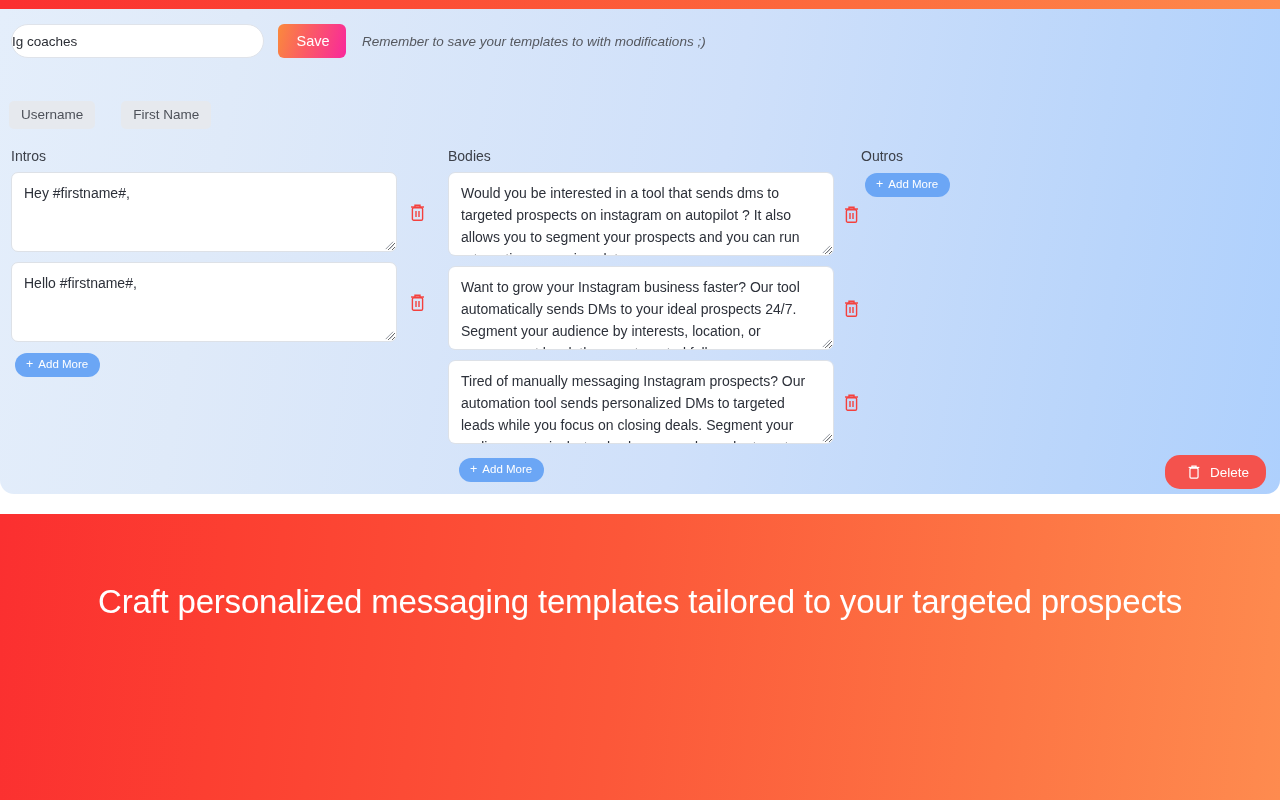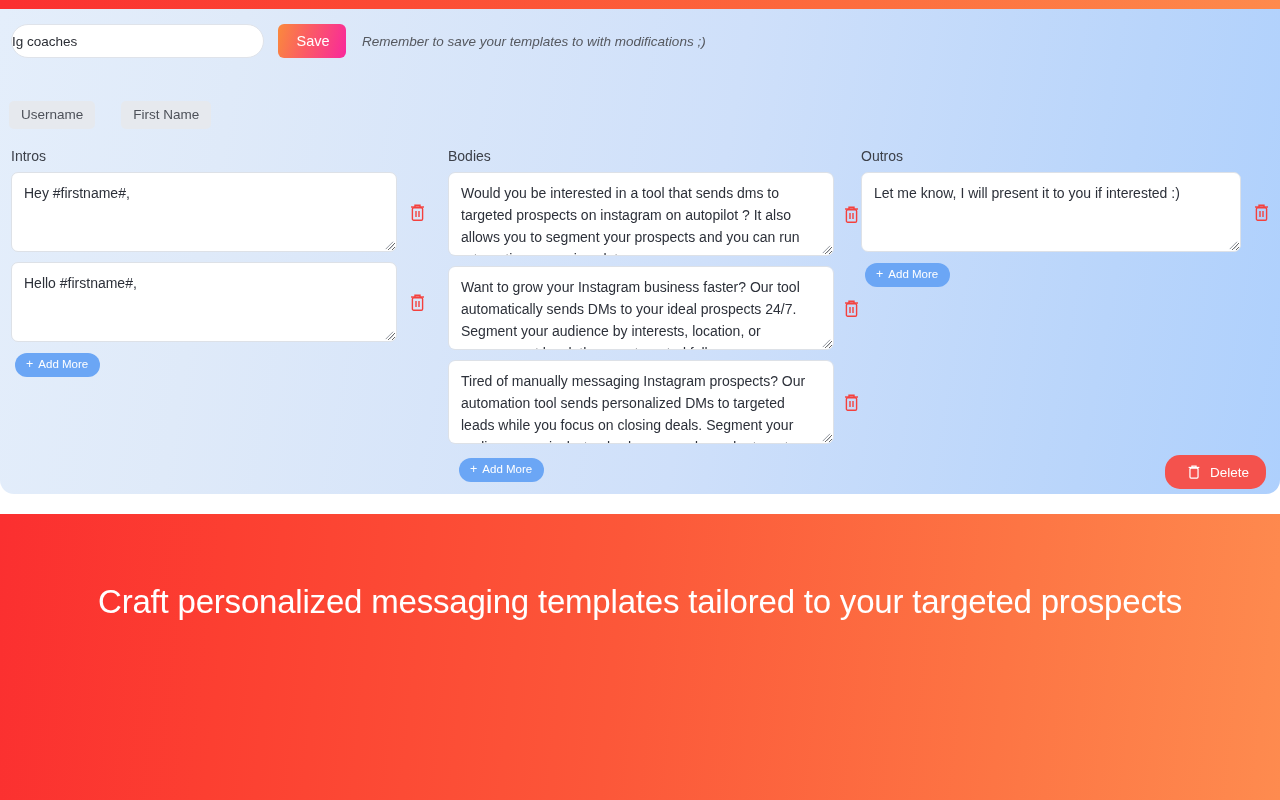--- a/index.html
+++ b/index.html
@@ -324,36 +324,20 @@
 
         <button class="add-more bodies-add">
           <span class="plus">+</span>
           <span>Add More</span>
         </button>
       </div>
 
       <div class="col col-outros">
         <div class="col-title">Outros</div>
 
-        <div class="field-row">
-          <div class="ta-wrap">
-            <textarea class="field outro-field" style="">Let me know, I will present it to you if interested :)</textarea>
-            <svg class="resize-grip" viewBox="0 0 12 12">
-              <path d="M11 3 L3 11 M11 7 L7 11" stroke="#8a8f98" stroke-width="1" fill="none"></path>
-            </svg>
-          </div>
-          <button class="trash-btn">
-            <svg width="17" height="19" viewBox="0 0 17 19">
-              <path d="M2 4 H15" stroke="#f4403d" stroke-width="1.4" fill="none"></path>
-              <path d="M6 4 V2.3 H11 V4" stroke="#f4403d" stroke-width="1.4" fill="none"></path>
-              <rect x="3.4" y="4.8" width="10.2" height="12.4" rx="1.3" stroke="#f4403d" stroke-width="1.4" fill="none"></rect>
-              <path d="M7 8 V14 M10 8 V14" stroke="#f4403d" stroke-width="1.4" fill="none"></path>
-            </svg>
-          </button>
-        </div>
 
 
         <button class="add-more outros-add">
           <span class="plus">+</span>
           <span>Add More</span>
         </button>
       </div>
 
     </div>
 

